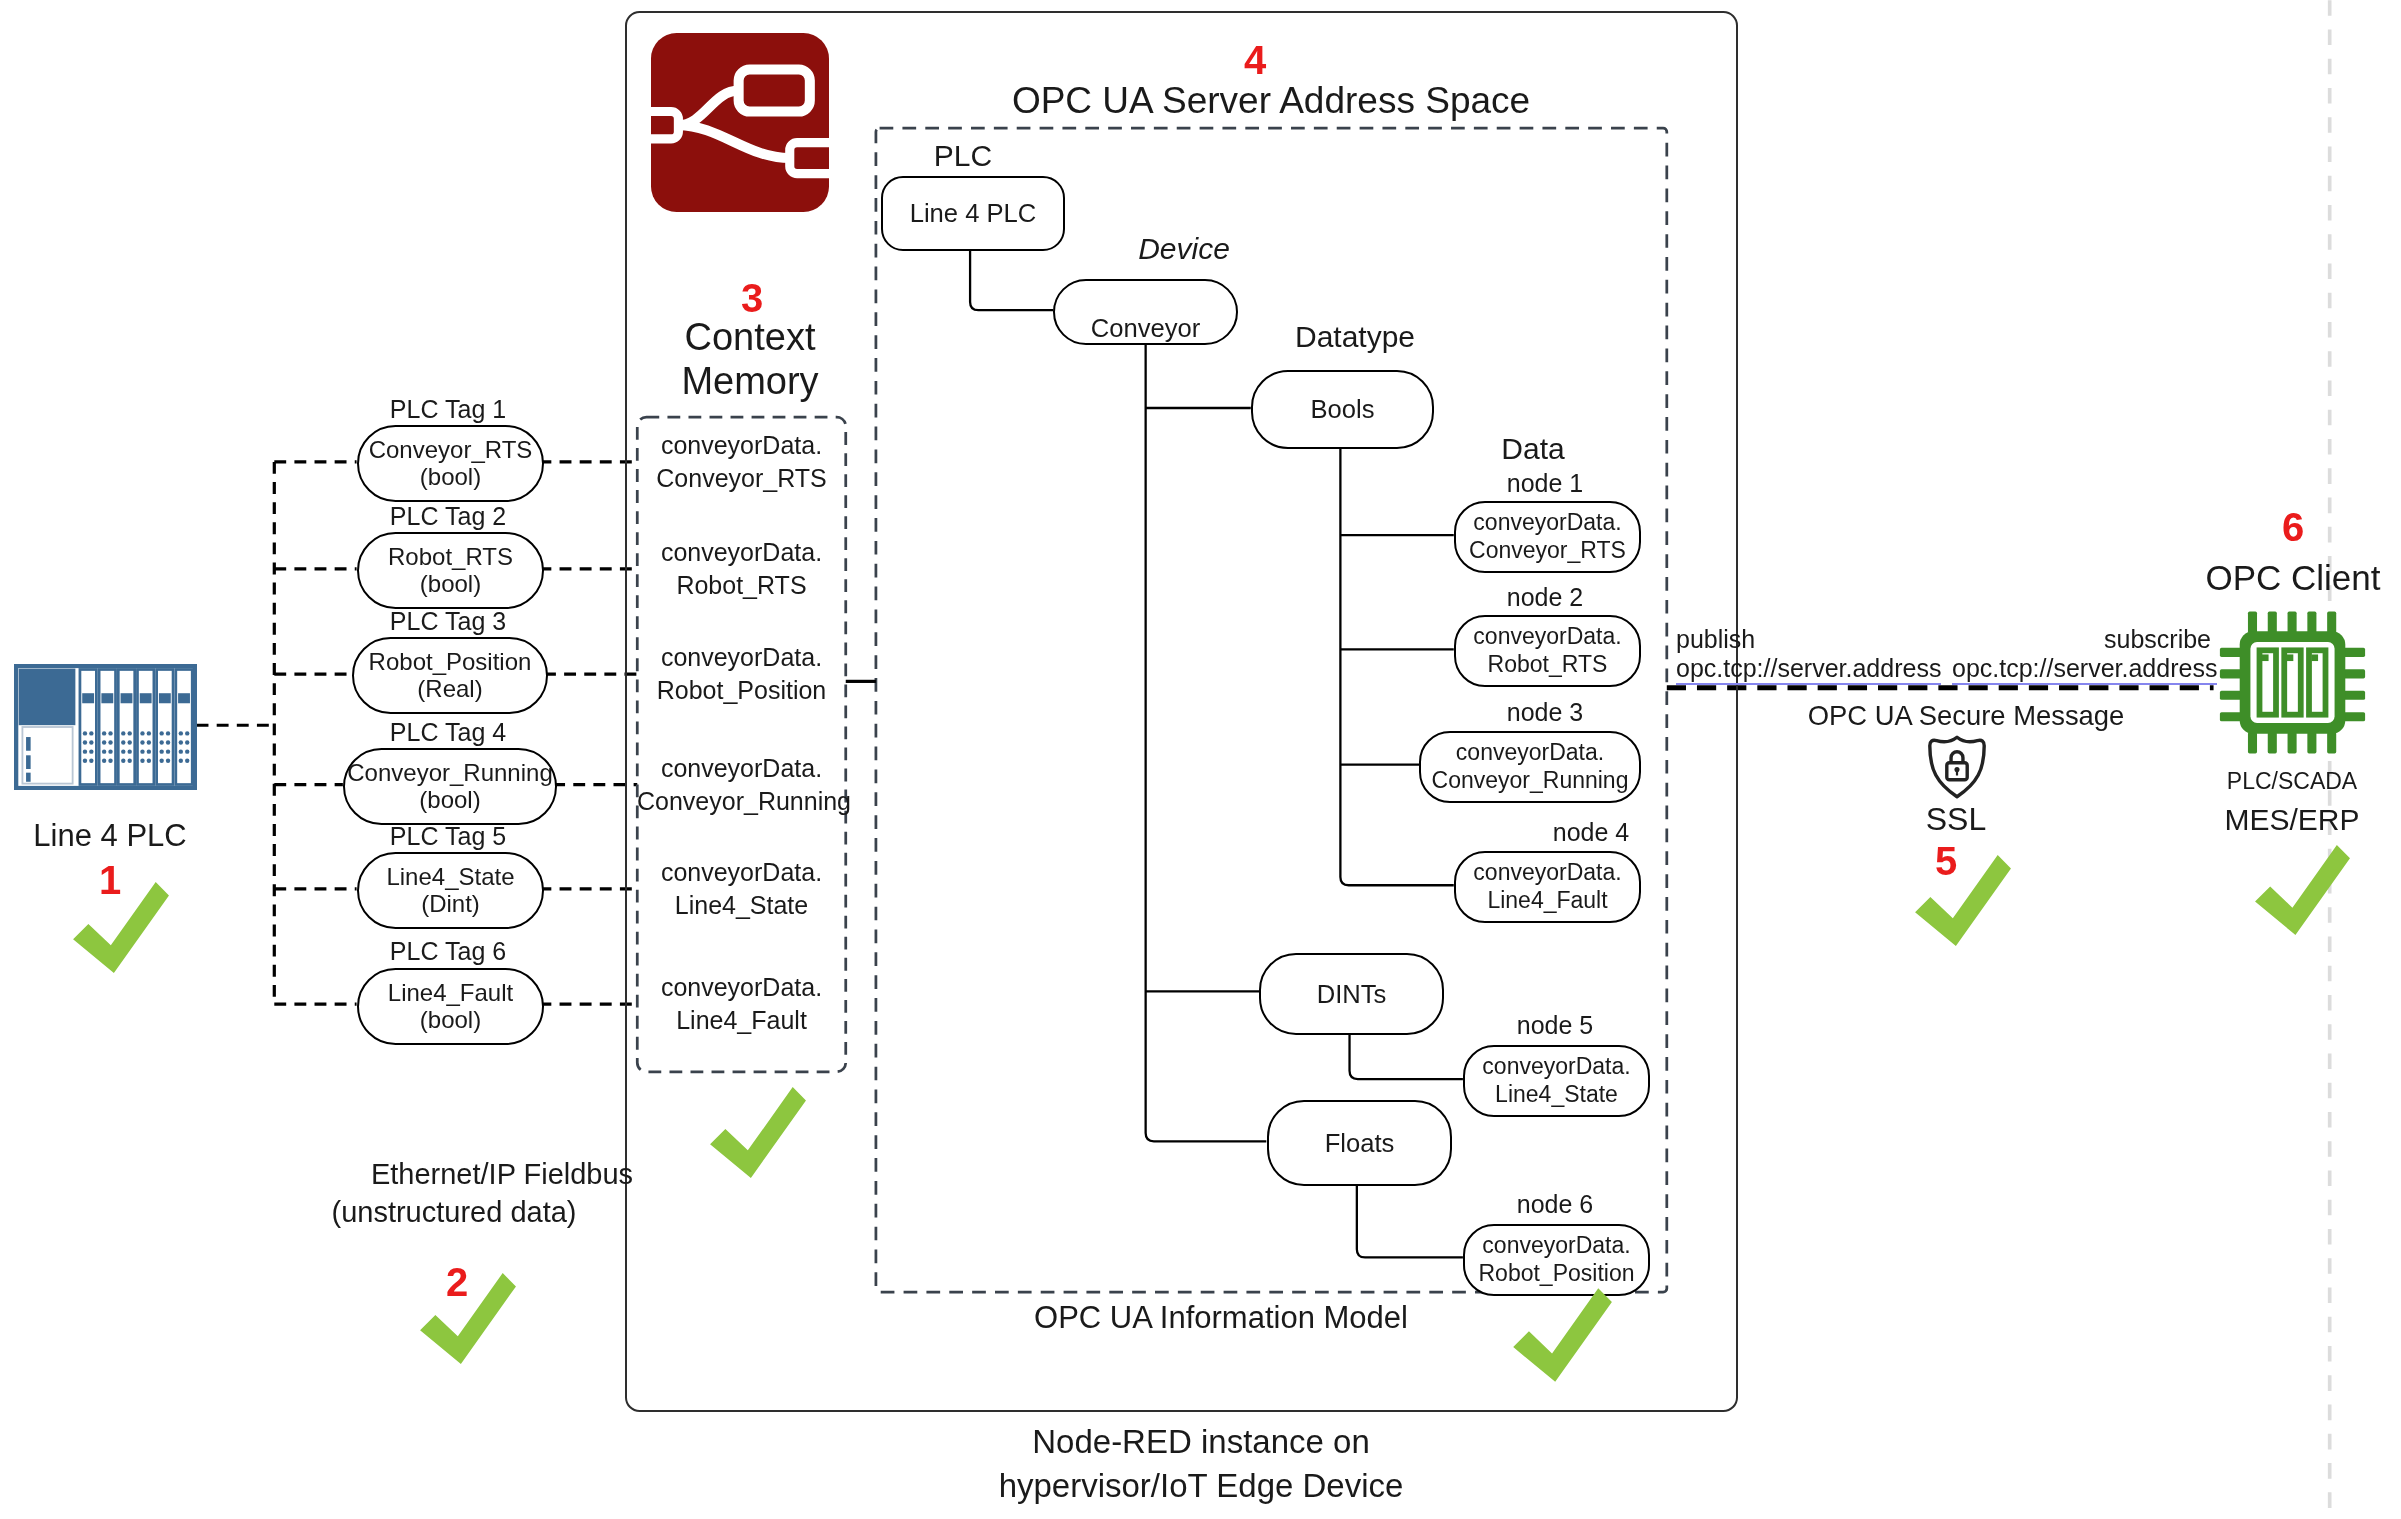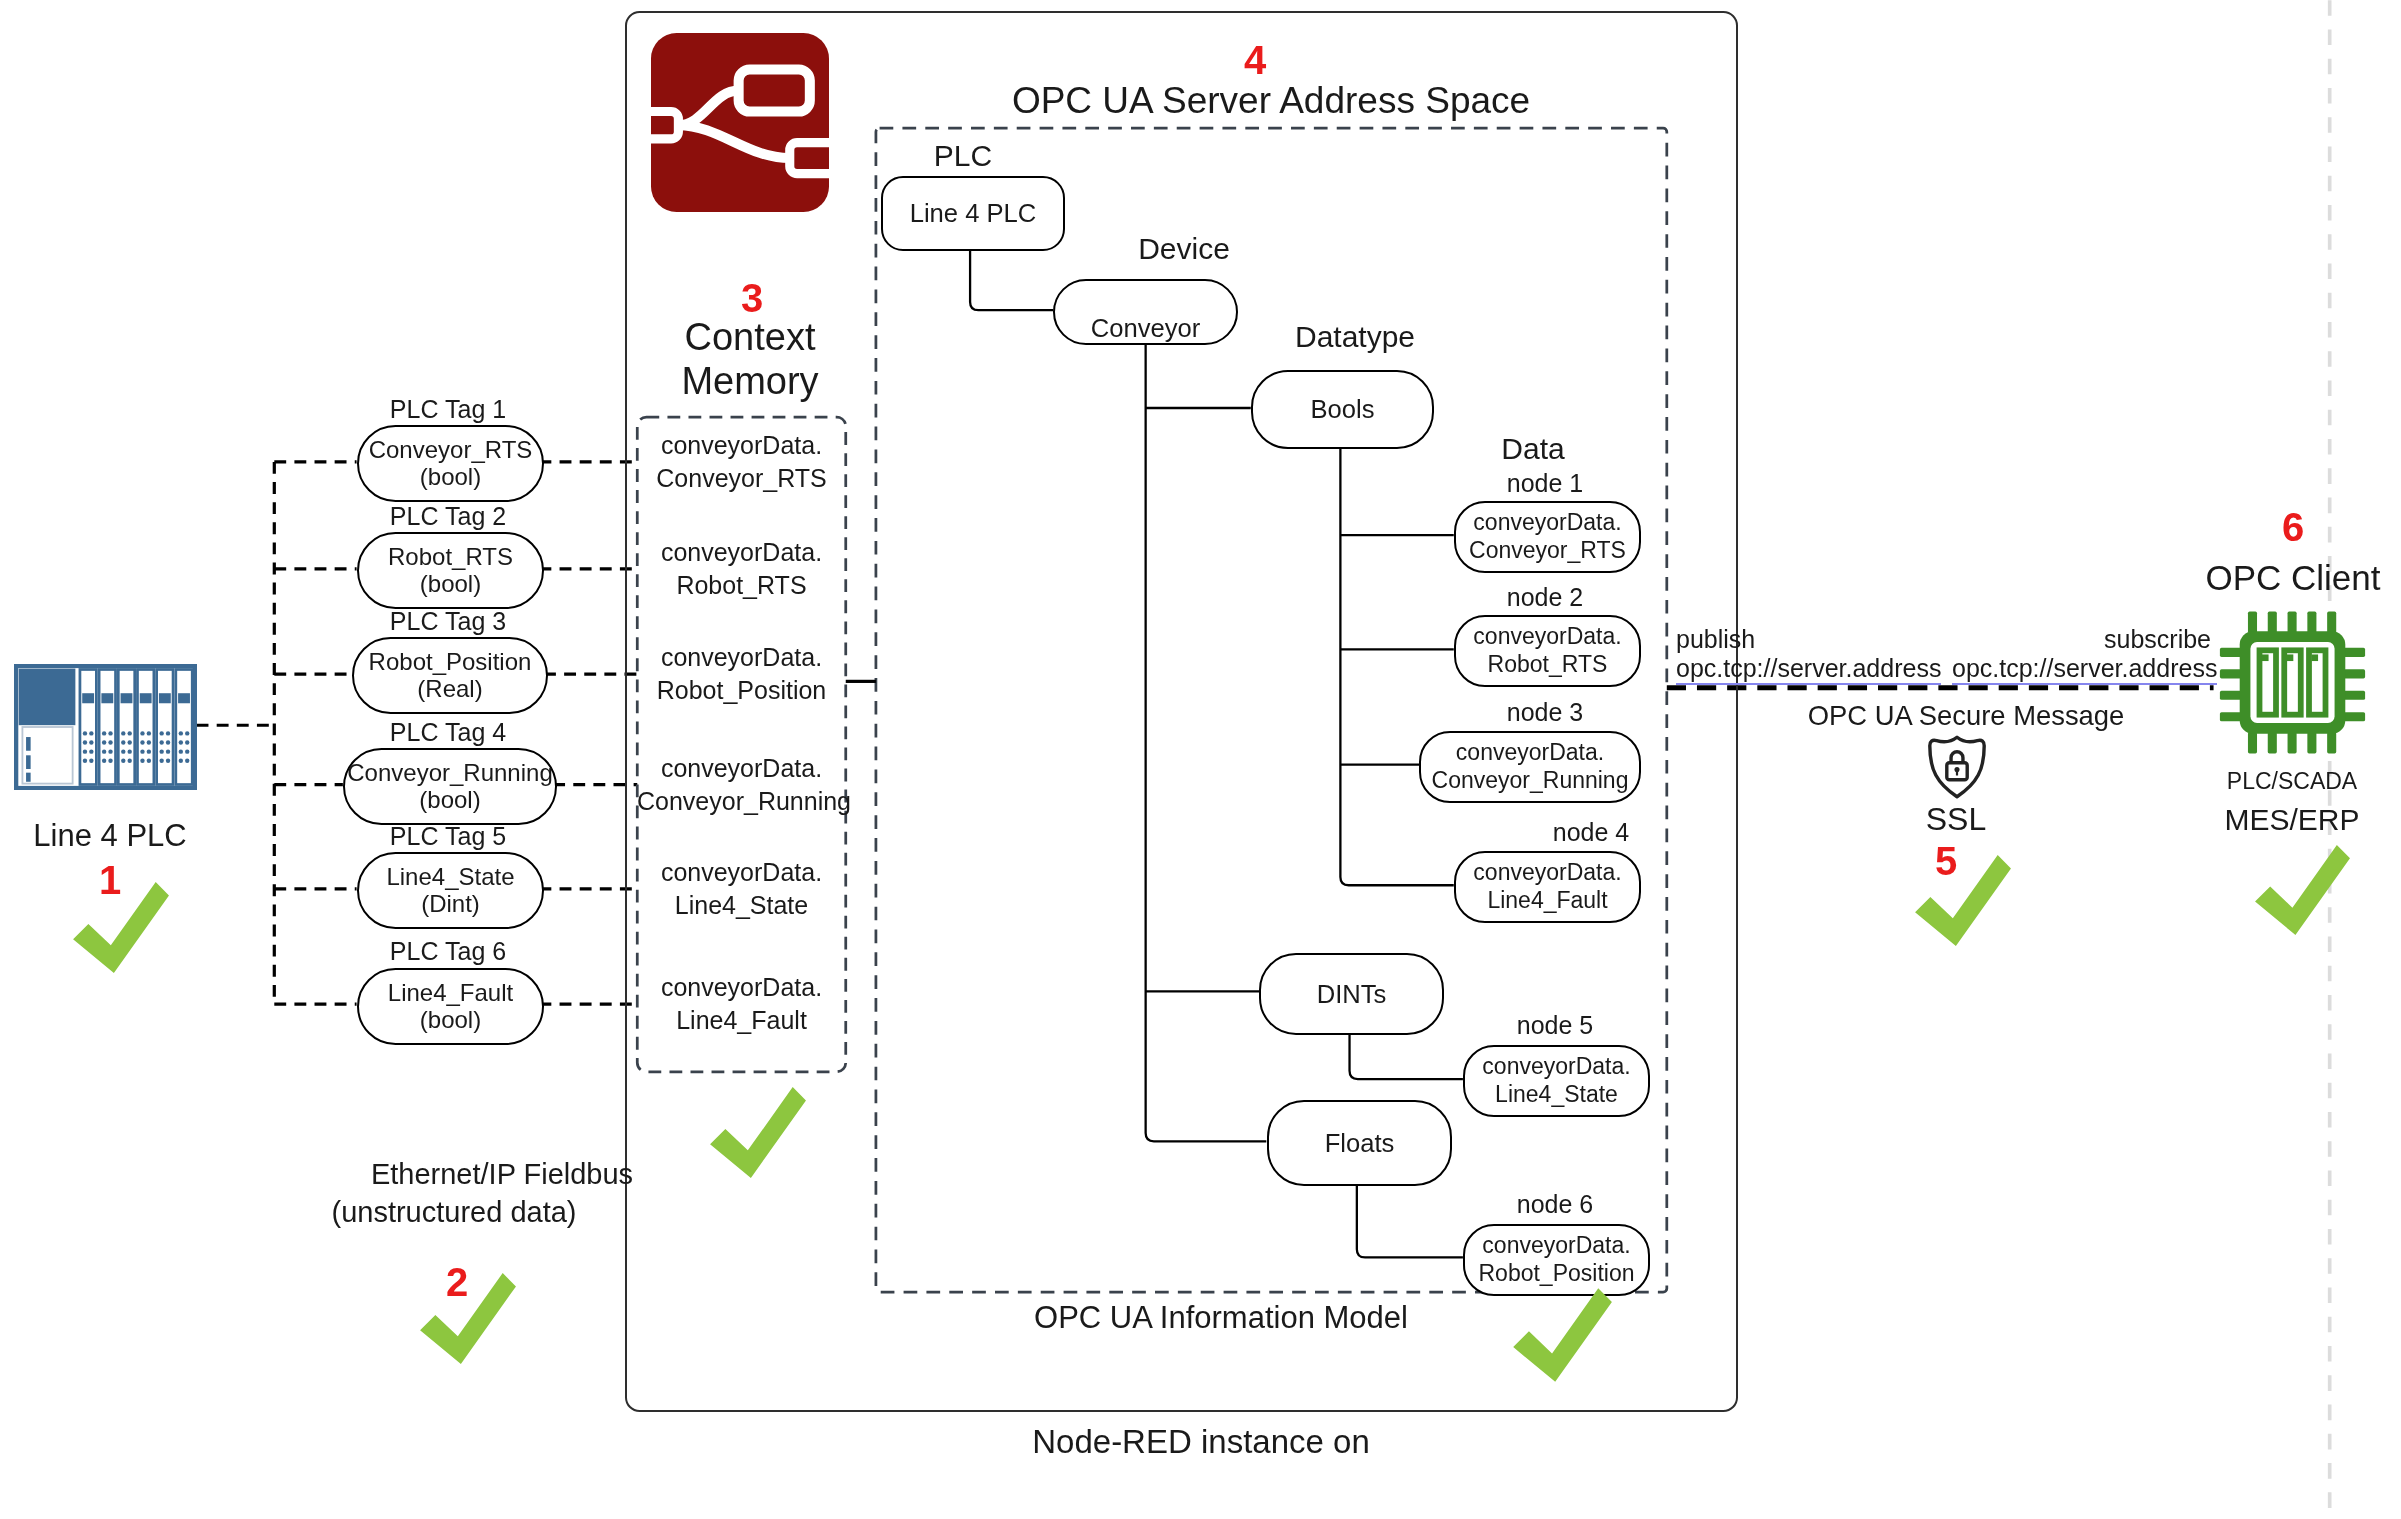--- a/index.html
+++ b/index.html
@@ -261,21 +261,21 @@
   </svg>
 
   <div class="step" style="left:1255px;top:38px;">4</div>
   <div class="lbl title-lg" style="left:1271px;top:80px;">OPC UA Server Address Space</div>
 
   <div class="lbl side-label" style="left:963px;top:139px;">PLC</div>
   <div class="oval rect-node" style="left:881px;top:176px;width:180px;height:71px;">
     <span>Line 4 PLC</span>
   </div>
 
-  <div class="lbl side-label" style="left:1184px;top:232px;">Device</div>
+  <div class="lbl side-label" style="left:1184px;top:232px;font-style:italic;">Device</div>
   <div class="oval tree-node" style="left:1053px;top:279px;width:181px;height:62px;justify-content:flex-end;">
     <span>Conveyor</span>
   </div>
 
   <div class="lbl side-label" style="left:1355px;top:320px;">Datatype</div>
   <div class="oval tree-node" style="left:1251px;top:370px;width:179px;height:75px;">
     <span>Bools</span>
   </div>
 
   <div class="lbl side-label" style="left:1533px;top:432px;">Data</div>
@@ -318,20 +318,21 @@
     <span>conveyorData.</span>
     <span>Robot_Position</span>
   </div>
 
   <div class="lbl footer-txt" style="left:1221px;top:1300px;">OPC UA Information Model</div>
   <svg class="abs" style="left:1509px;top:1282px;" width="105" height="105" viewBox="0 0 100 100">
     <polygon points="4,62 19,47 41,68 85,6 98,19 44,95" fill="#8dc63f"></polygon>
   </svg>
 
   <div class="lbl caption" style="left:1201px;top:1423px;">Node-RED instance on</div>
+  <div class="lbl caption" style="left:1201px;top:1467px;">hypervisor/IoT Edge Device</div>
 
   <div class="abs pub-label" style="left:1676px;top:626px;">publish</div>
   <a class="abs url" style="left:1676px;top:655px;">opc.tcp://server.address</a>
   <div class="abs pub-label" style="left:1952px;top:626px;width:259px;text-align:right;">subscribe</div>
   <a class="abs url" style="left:1952px;top:655px;">opc.tcp://server.address</a>
 
   <div class="lbl" style="left:1966px;top:700px;font-size:27.4px;">OPC UA Secure Message</div>
   <svg class="abs" style="left:1923px;top:732px;" width="68" height="70" viewBox="0 0 80 82">
     <path d="M40,6 Q30,14 16,10 Q8,8 8,16 C8,44 16,60 40,76 C64,60 72,44 72,16 Q72,8 64,10 Q50,14 40,6 Z" fill="none" stroke="#222" stroke-width="4" stroke-linejoin="round"></path>
     <rect x="28" y="36" width="24" height="20" rx="3" fill="none" stroke="#222" stroke-width="4"></rect>

